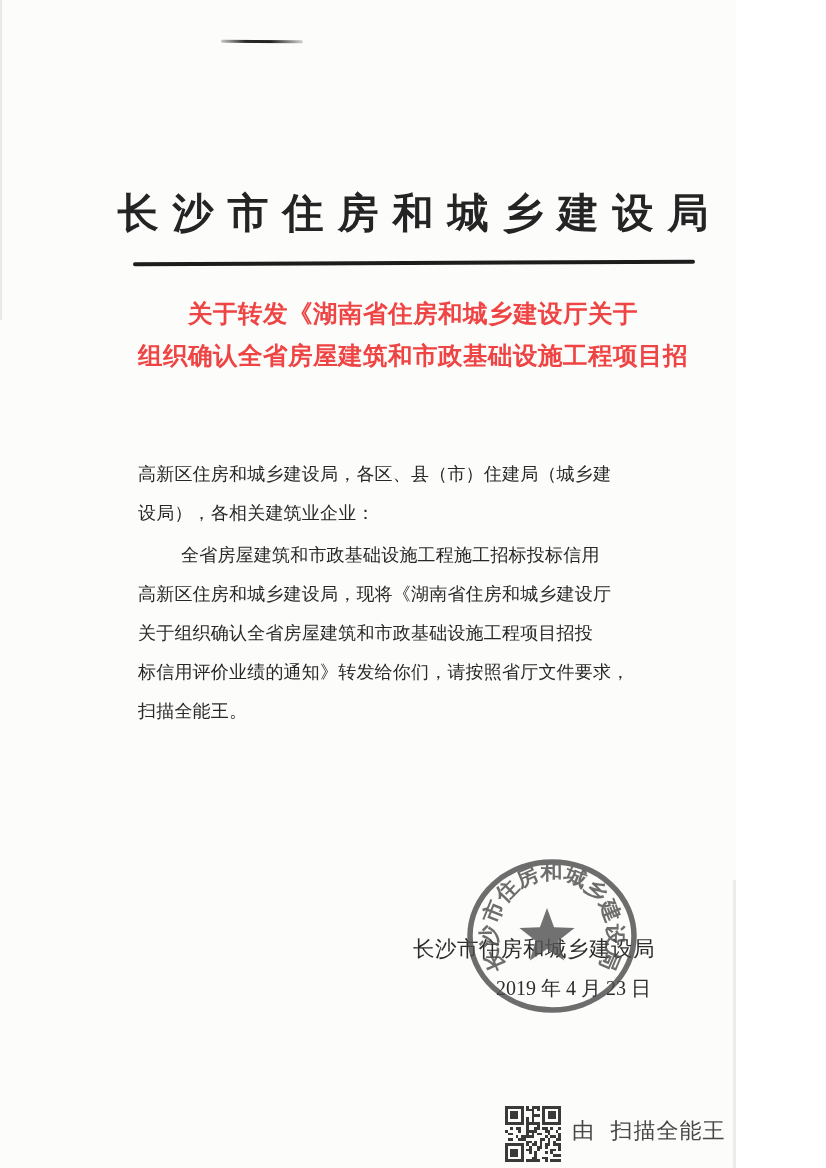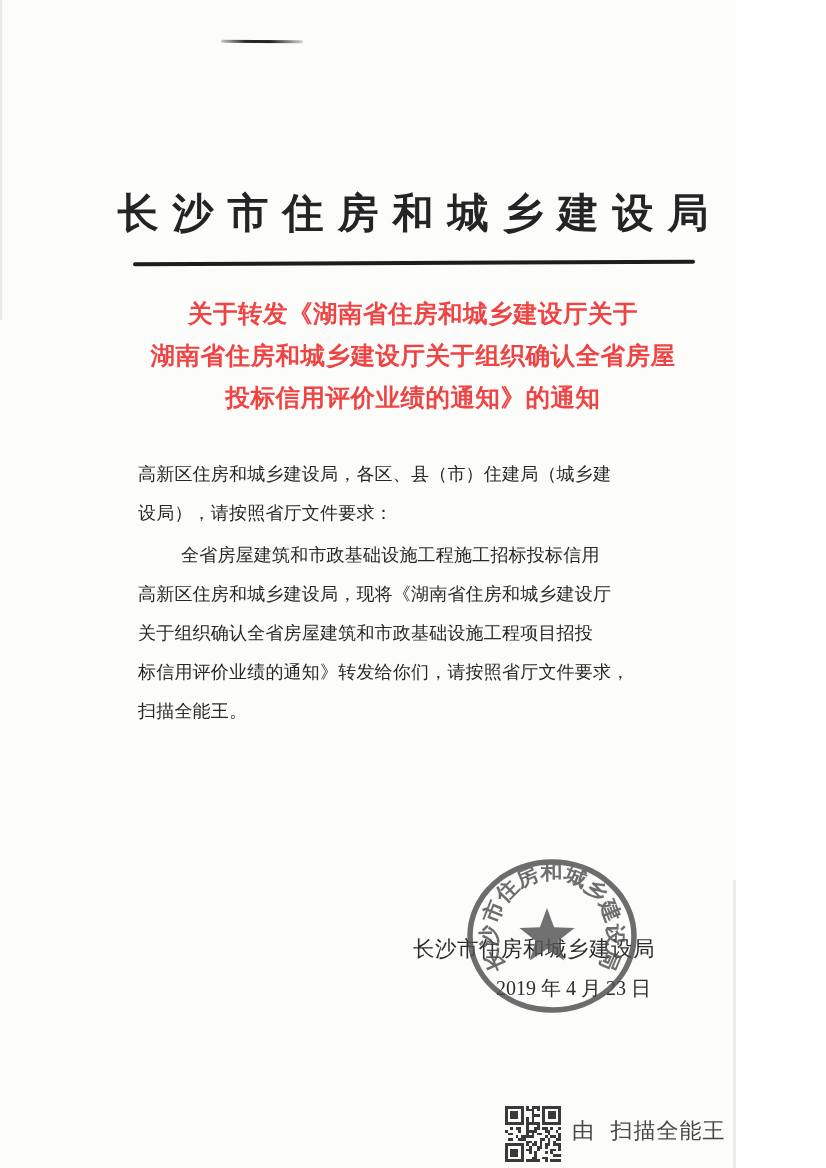--- a/index.html
+++ b/index.html
@@ -70,27 +70,26 @@
   <div class="artifact-line"></div>
   <div class="edge-left"></div>
   <div class="edge-right"></div>
 
   <h1 class="agency-header">长沙市住房和城乡建设局</h1>
 
   <div class="header-rule"></div>
 
   <div class="doc-title">
     <div>关于转发《湖南省住房和城乡建设厅关于</div>
-    <div>湖南省住房和城乡建设厅关于组织确认全省房屋</div>
-    <div>投标信用评价业绩的通知》的通知</div>
+    <div>组织确认全省房屋建筑和市政基础设施工程项目招</div>
   </div>
 
   <div class="textblock salutation">
     <div>高新区住房和城乡建设局，各区、县（市）住建局（城乡建</div>
-    <div>设局），请按照省厅文件要求：</div>
+    <div>设局），各相关建筑业企业：</div>
   </div>
 
   <div class="textblock main-body">
     <div class="indent">全省房屋建筑和市政基础设施工程施工招标投标信用</div>
     <div>高新区住房和城乡建设局，现将《湖南省住房和城乡建设厅</div>
     <div>关于组织确认全省房屋建筑和市政基础设施工程项目招投</div>
     <div>标信用评价业绩的通知》转发给你们，请按照省厅文件要求，</div>
     <div>扫描全能王。</div>
   </div>
 

